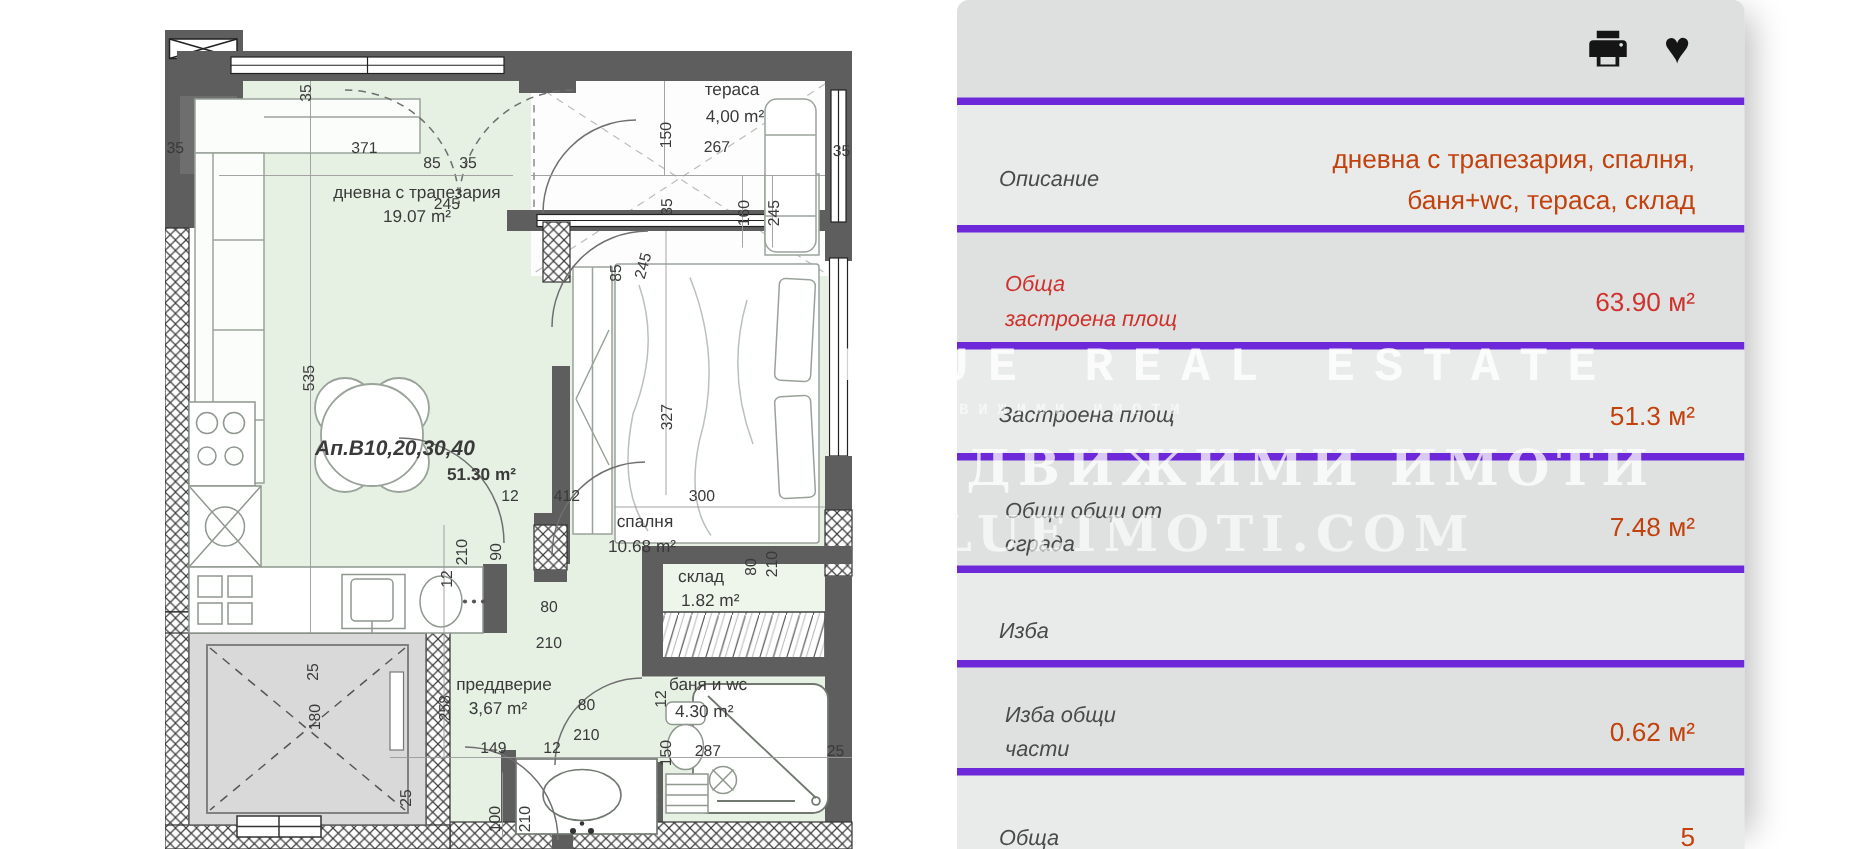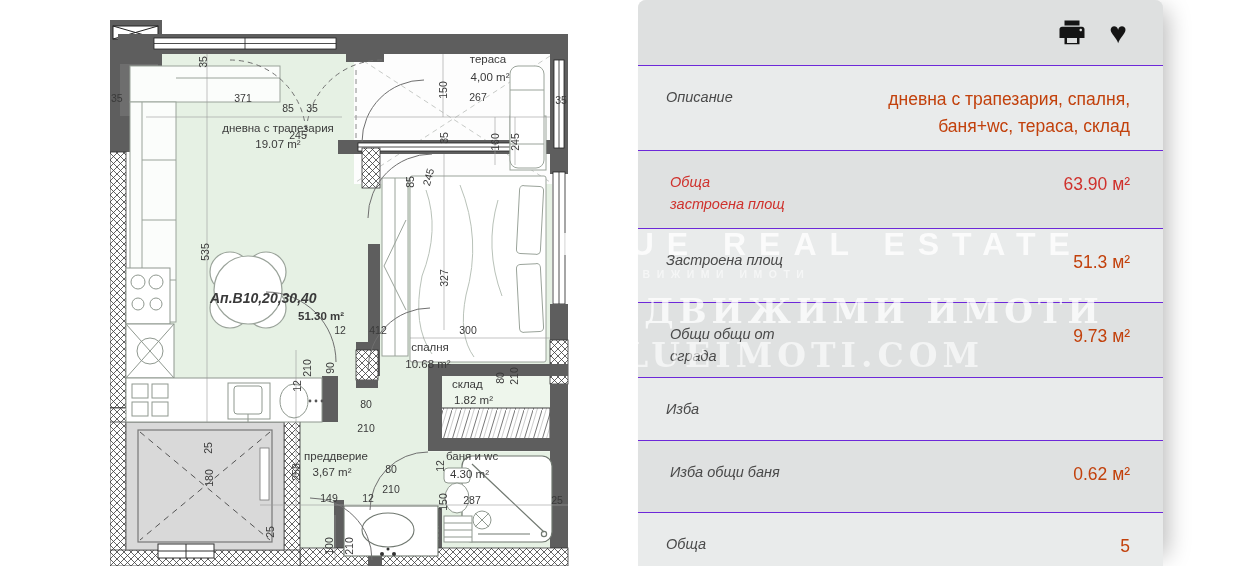--- a/index.html
+++ b/index.html
@@ -25,36 +25,36 @@
     background:#e9eaea;
   }
   .panel-header{
     height:65px;background:#dee0e0;
     display:flex;align-items:center;justify-content:flex-end;
     gap:22px;padding-right:36px;box-sizing:border-box;
   }
   .icon-btn{cursor:pointer;display:flex;align-items:center;justify-content:center;border:none;background:none;padding:0;}
   .heart{font-size:30px;color:#151515;line-height:1;}
   .prow{
-    display:flex;align-items:flex-start;box-sizing:border-box;
-    padding:20px 33px 0 28px;border-top:1px solid #6d28d9;gap:40px;
+    display:flex;align-items:center;box-sizing:border-box;
+    padding:20px 33px 0 28px;border-top:5px solid #6d28d9;gap:40px;
   }
   .prow.dark{background:#dfe1e1;padding-left:32px;}
   .prow.light{background:#e9ebeb;}
   .plabel{
     width:118px;flex:0 0 118px;
     font-style:italic;font-size:14.5px;color:#4a4a4a;line-height:1.55;
   }
   .pvalue{
     flex:1;text-align:right;font-size:17.5px;color:#c2410c;line-height:1.55;
   }
   .prow.red .plabel,.prow.red .pvalue{color:#cf312c;}
 
   
-  .wm{position:absolute;pointer-events:none;white-space:nowrap;z-index:30;}
+  .wm{position:absolute;pointer-events:none;white-space:nowrap;z-index:30;font-family:Liberation Mono, monospace;}
   .wm1{left:562px;top:226px;font-size:32px;font-weight:bold;letter-spacing:13px;color:rgba(255,255,255,0.80);}
   .wm2{left:601px;top:268px;font-size:10.5px;font-weight:bold;letter-spacing:6.5px;color:rgba(255,255,255,0.55);}
   .wm3{left:578px;top:292px;font-size:33px;font-weight:bold;letter-spacing:5px;
        font-family:"DejaVu Serif","Liberation Serif",serif;color:rgba(255,255,255,0.75);}
   .wm4{left:578px;top:336px;font-size:33px;font-weight:bold;letter-spacing:5px;
        font-family:"DejaVu Serif","Liberation Serif",serif;color:rgba(255,255,255,0.62);margin-left:14px;}
 </style>
 </head>
 <body>
 
@@ -338,27 +338,27 @@
   <div class="prow dark red" style="height:78px">
     <div class="plabel">Обща застроена площ</div>
     <div class="pvalue">63.90 м²</div>
   </div>
   <div class="prow light" style="height:74px">
     <div class="plabel">Застроена площ</div>
     <div class="pvalue">51.3 м²</div>
   </div>
   <div class="prow dark" style="height:75px">
     <div class="plabel">Общи общи от сграда</div>
-    <div class="pvalue">9.73 м²</div>
+    <div class="pvalue">7.48 м²</div>
   </div>
   <div class="prow light" style="height:63px">
     <div class="plabel">Изба</div>
   </div>
   <div class="prow dark" style="height:72px">
-    <div class="plabel">Изба общи баня</div>
+    <div class="plabel">Изба общи части</div>
     <div class="pvalue">0.62 м²</div>
   </div>
   <div class="prow light" style="height:69px">
     <div class="plabel">Обща</div>
     <div class="pvalue">5</div>
   </div>
 </div>
 
 <div class="wm wm1">BLUE REAL ESTATE</div>
 <div class="wm wm2">НЕДВИЖИМИ ИМОТИ</div>

